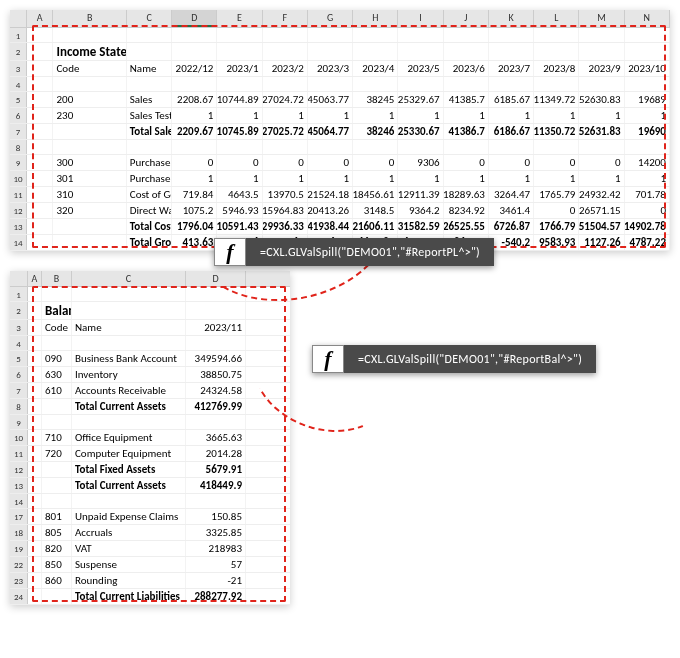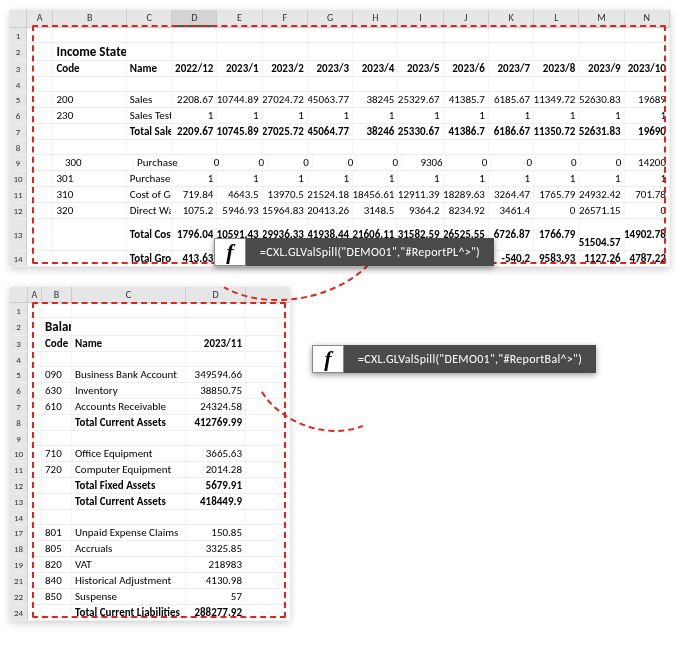--- a/index.html
+++ b/index.html
@@ -53,21 +53,21 @@
   .cell {
     padding: 1px 3px;
     border-right: 1px solid #f3f3f3;
     white-space: nowrap;
     overflow: hidden;
     display:flex;align-items:center;
   }
   .cell.num { justify-content: flex-end; }
   .cell.bold { font-weight: bold; }
   .title-cell { font-weight: bold; font-size: 13px; }
-  .hdr { font-weight: bold; }
+  .hdr { font-weight: normal; }
   .dashed-box {
     position: absolute;
     border: 2.5px dashed #e0241b;
     pointer-events: none;
     border-radius: 2px;
   }
   
   .formula {
     position: absolute;
     display: flex;
@@ -255,21 +255,21 @@
       <div class="cell" style="width: 48px;"></div>
       <div class="cell" style="width: 48px;"></div>
       <div class="cell" style="width: 48px;"></div>
       <div class="cell" style="width: 48px;"></div>
       <div class="cell" style="width: 48px;"></div>
       <div class="cell" style="width: 48px;"></div>
     </div>
     <div class="grid-row">
       <div class="rh">9</div>
       <div class="cell" style="width: 28px;"></div>
-      <div class="cell" style="width: 78px; margin-left: 9px;">300</div>
+      <div class="cell" style="width: 78px;">300</div>
       <div class="cell" style="width: 48px;">Purchases</div>
       <div class="cell num" style="width: 48px;">0</div>
       <div class="cell num" style="width: 48px;">0</div>
       <div class="cell num" style="width: 48px;">0</div>
       <div class="cell num" style="width: 48px;">0</div>
       <div class="cell num" style="width: 48px;">0</div>
       <div class="cell num" style="width: 48px;">9306</div>
       <div class="cell num" style="width: 48px;">0</div>
       <div class="cell num" style="width: 48px;">0</div>
       <div class="cell num" style="width: 48px;">0</div>
@@ -334,21 +334,21 @@
       <div class="cell bold" style="width: 48px;">Total Costs</div>
       <div class="cell num bold" style="width: 48px;">1796.04</div>
       <div class="cell num bold" style="width: 48px;">10591.43</div>
       <div class="cell num bold" style="width: 48px;">29936.33</div>
       <div class="cell num bold" style="width: 48px;">41938.44</div>
       <div class="cell num bold" style="width: 48px;">21606.11</div>
       <div class="cell num bold" style="width: 48px;">31582.59</div>
       <div class="cell num bold" style="width: 48px;">26525.55</div>
       <div class="cell num bold" style="width: 48px;">6726.87</div>
       <div class="cell num bold" style="width: 48px;">1766.79</div>
-      <div class="cell num bold" style="width: 48px; margin-top: 16px;">51504.57</div>
+      <div class="cell num bold" style="width: 48px;">51504.57</div>
       <div class="cell num bold" style="width: 48px;">14902.78</div>
     </div>
     <div class="grid-row">
       <div class="rh">14</div>
       <div class="cell" style="width: 28px;"></div>
       <div class="cell" style="width: 78px;"></div>
       <div class="cell bold" style="width: 48px;">Total Gross Profit</div>
       <div class="cell num bold" style="width: 48px;">413.63</div>
       <div class="cell num bold" style="width: 48px;">154.46</div>
       <div class="cell num bold" style="width: 48px;">-2910.61</div>
@@ -485,32 +485,32 @@
       <div class="cell num" style="width: 60px;">3325.85</div>
     </div>
     <div class="grid-row">
       <div class="rh">19</div>
       <div class="cell" style="width: 14px;"></div>
       <div class="cell" style="width: 30px;">820</div>
       <div class="cell" style="width: 114px;">VAT</div>
       <div class="cell num" style="width: 60px;">218983</div>
     </div>
     <div class="grid-row">
-      <div class="rh">21</div>
-      <div class="cell" style="width: 14px;"></div>
-      <div class="cell" style="width: 30px;">840</div>
-      <div class="cell" style="width: 114px;">Historical Adjustment</div>
-      <div class="cell num" style="width: 60px;">4130.98</div>
-    </div>
-    <div class="grid-row">
       <div class="rh">22</div>
       <div class="cell" style="width: 14px;"></div>
       <div class="cell" style="width: 30px;">850</div>
       <div class="cell" style="width: 114px;">Suspense</div>
       <div class="cell num" style="width: 60px;">57</div>
+    </div>
+    <div class="grid-row">
+      <div class="rh">23</div>
+      <div class="cell" style="width: 14px;"></div>
+      <div class="cell" style="width: 30px;">860</div>
+      <div class="cell" style="width: 114px;">Rounding</div>
+      <div class="cell num" style="width: 60px;">-21</div>
     </div>
     <div class="grid-row">
       <div class="rh">24</div>
       <div class="cell" style="width: 14px;"></div>
       <div class="cell" style="width: 30px;"></div>
       <div class="cell bold" style="width: 114px;">Total Current Liabilities</div>
       <div class="cell num bold" style="width: 60px;">288277.92</div>
     </div>
     <div class="dashed-box" style="inset: 15px 4px 3px 22px;"></div>
   </div>

